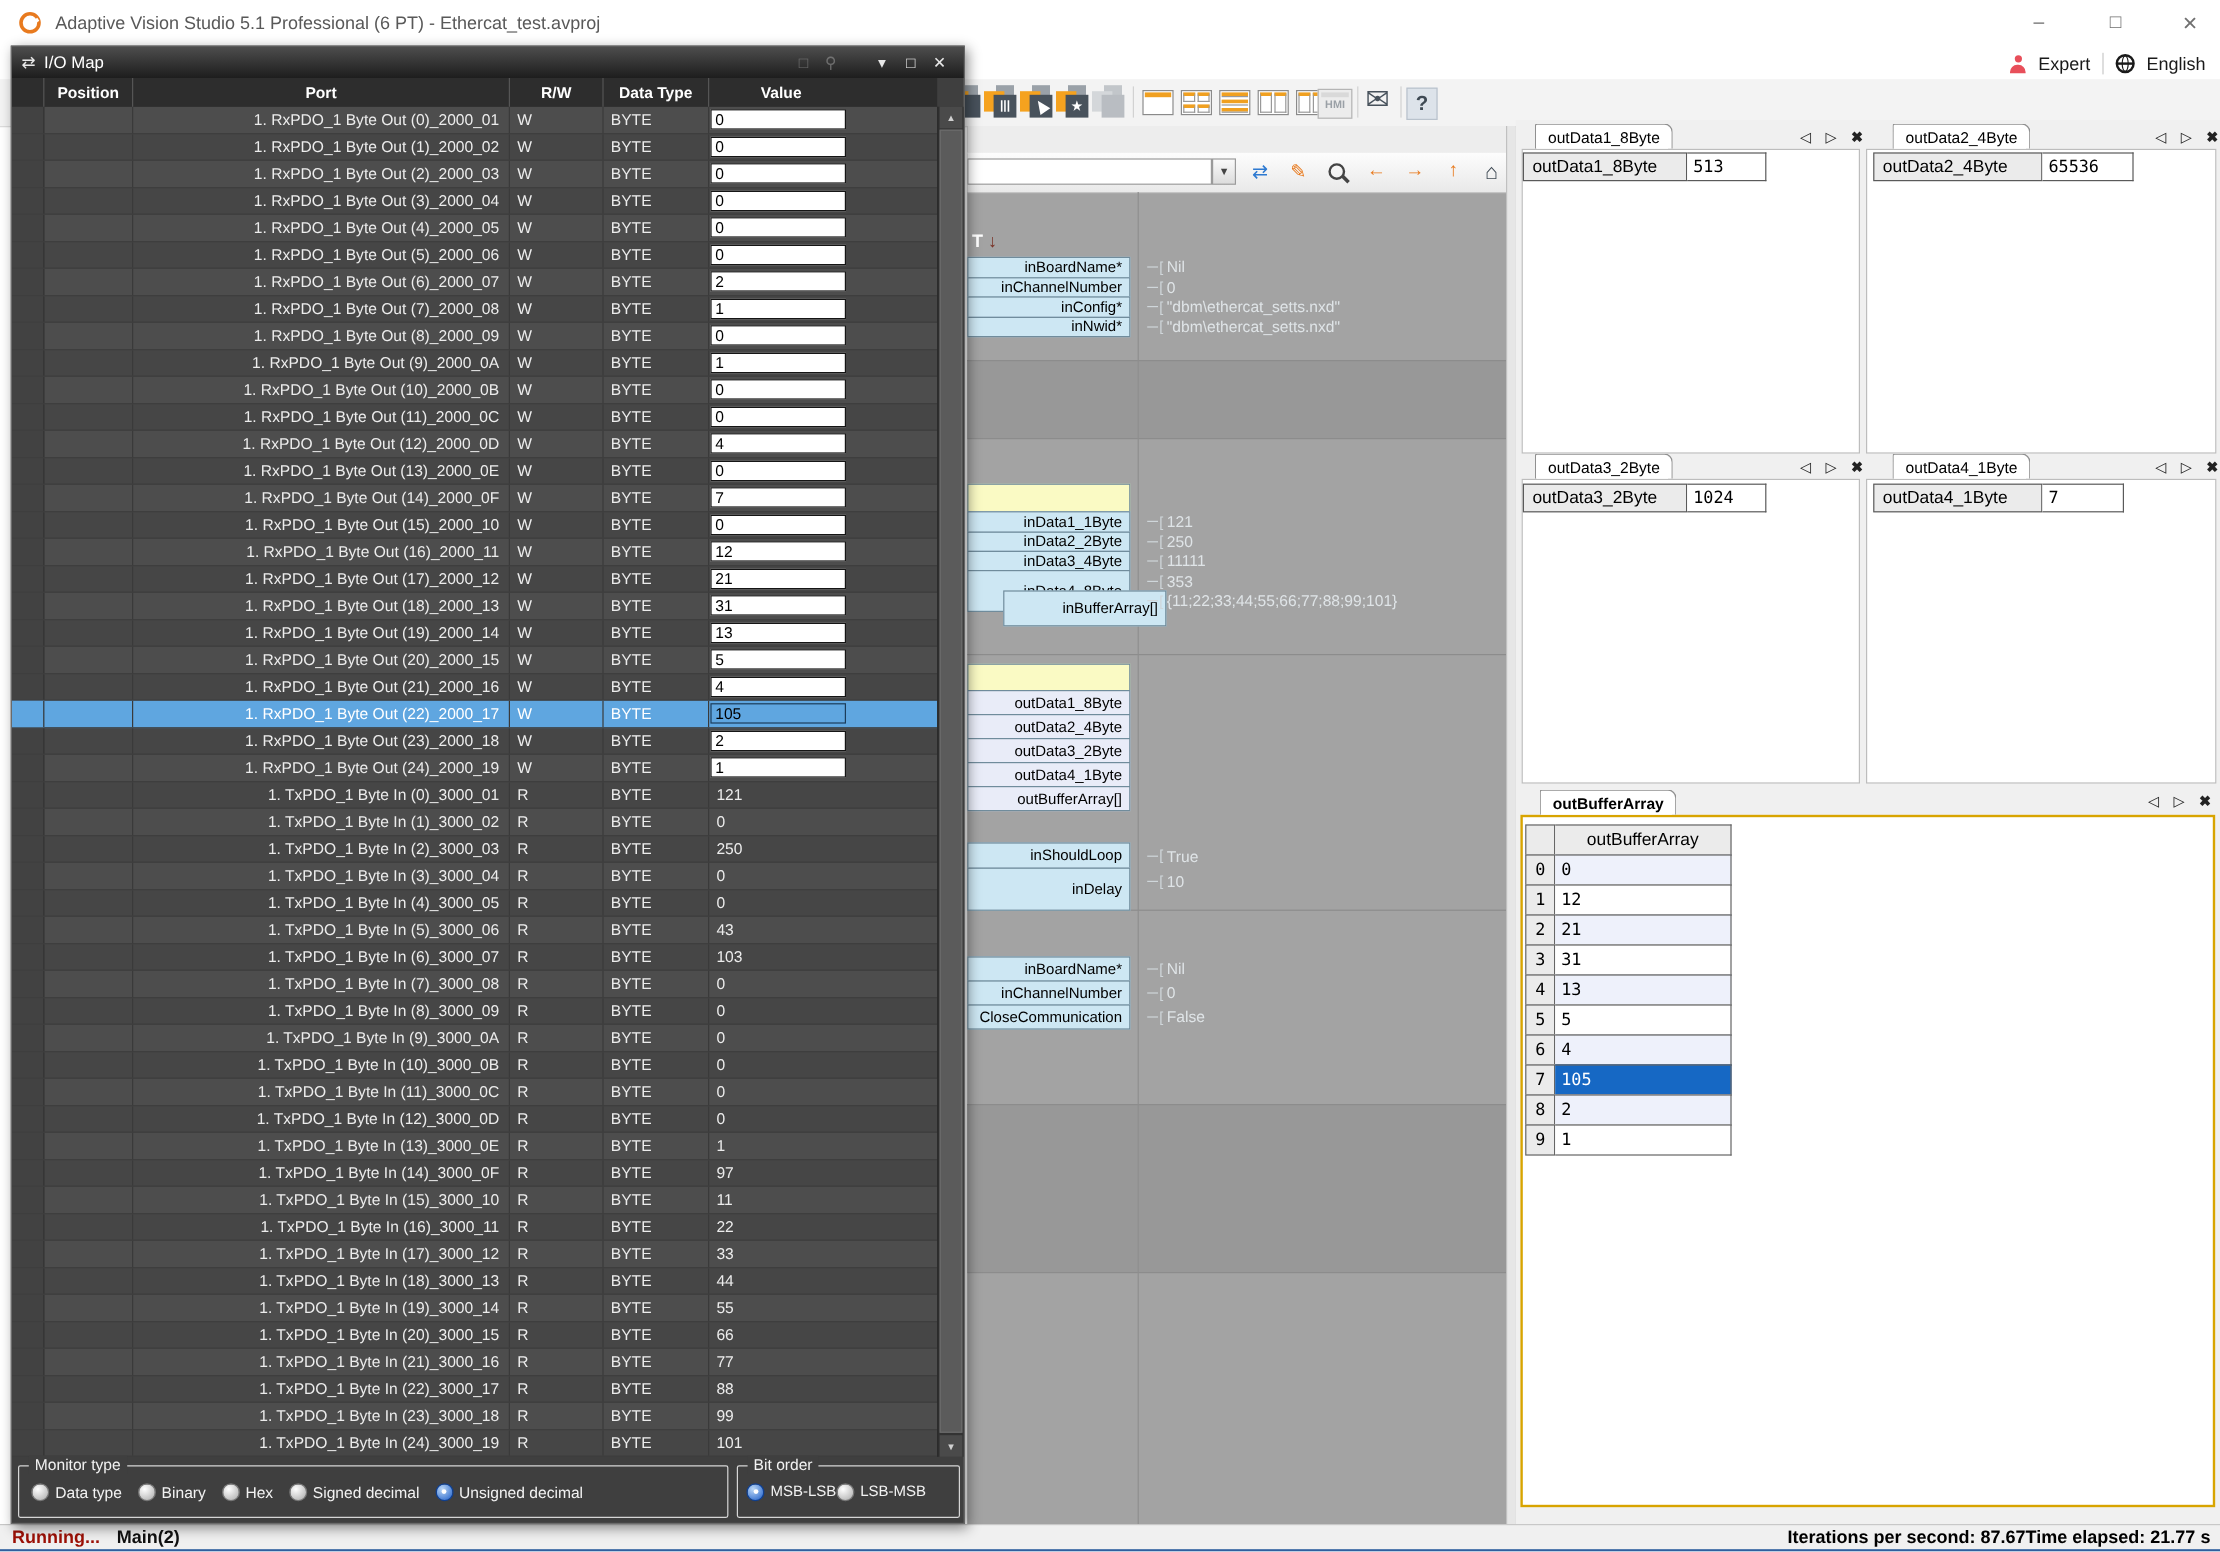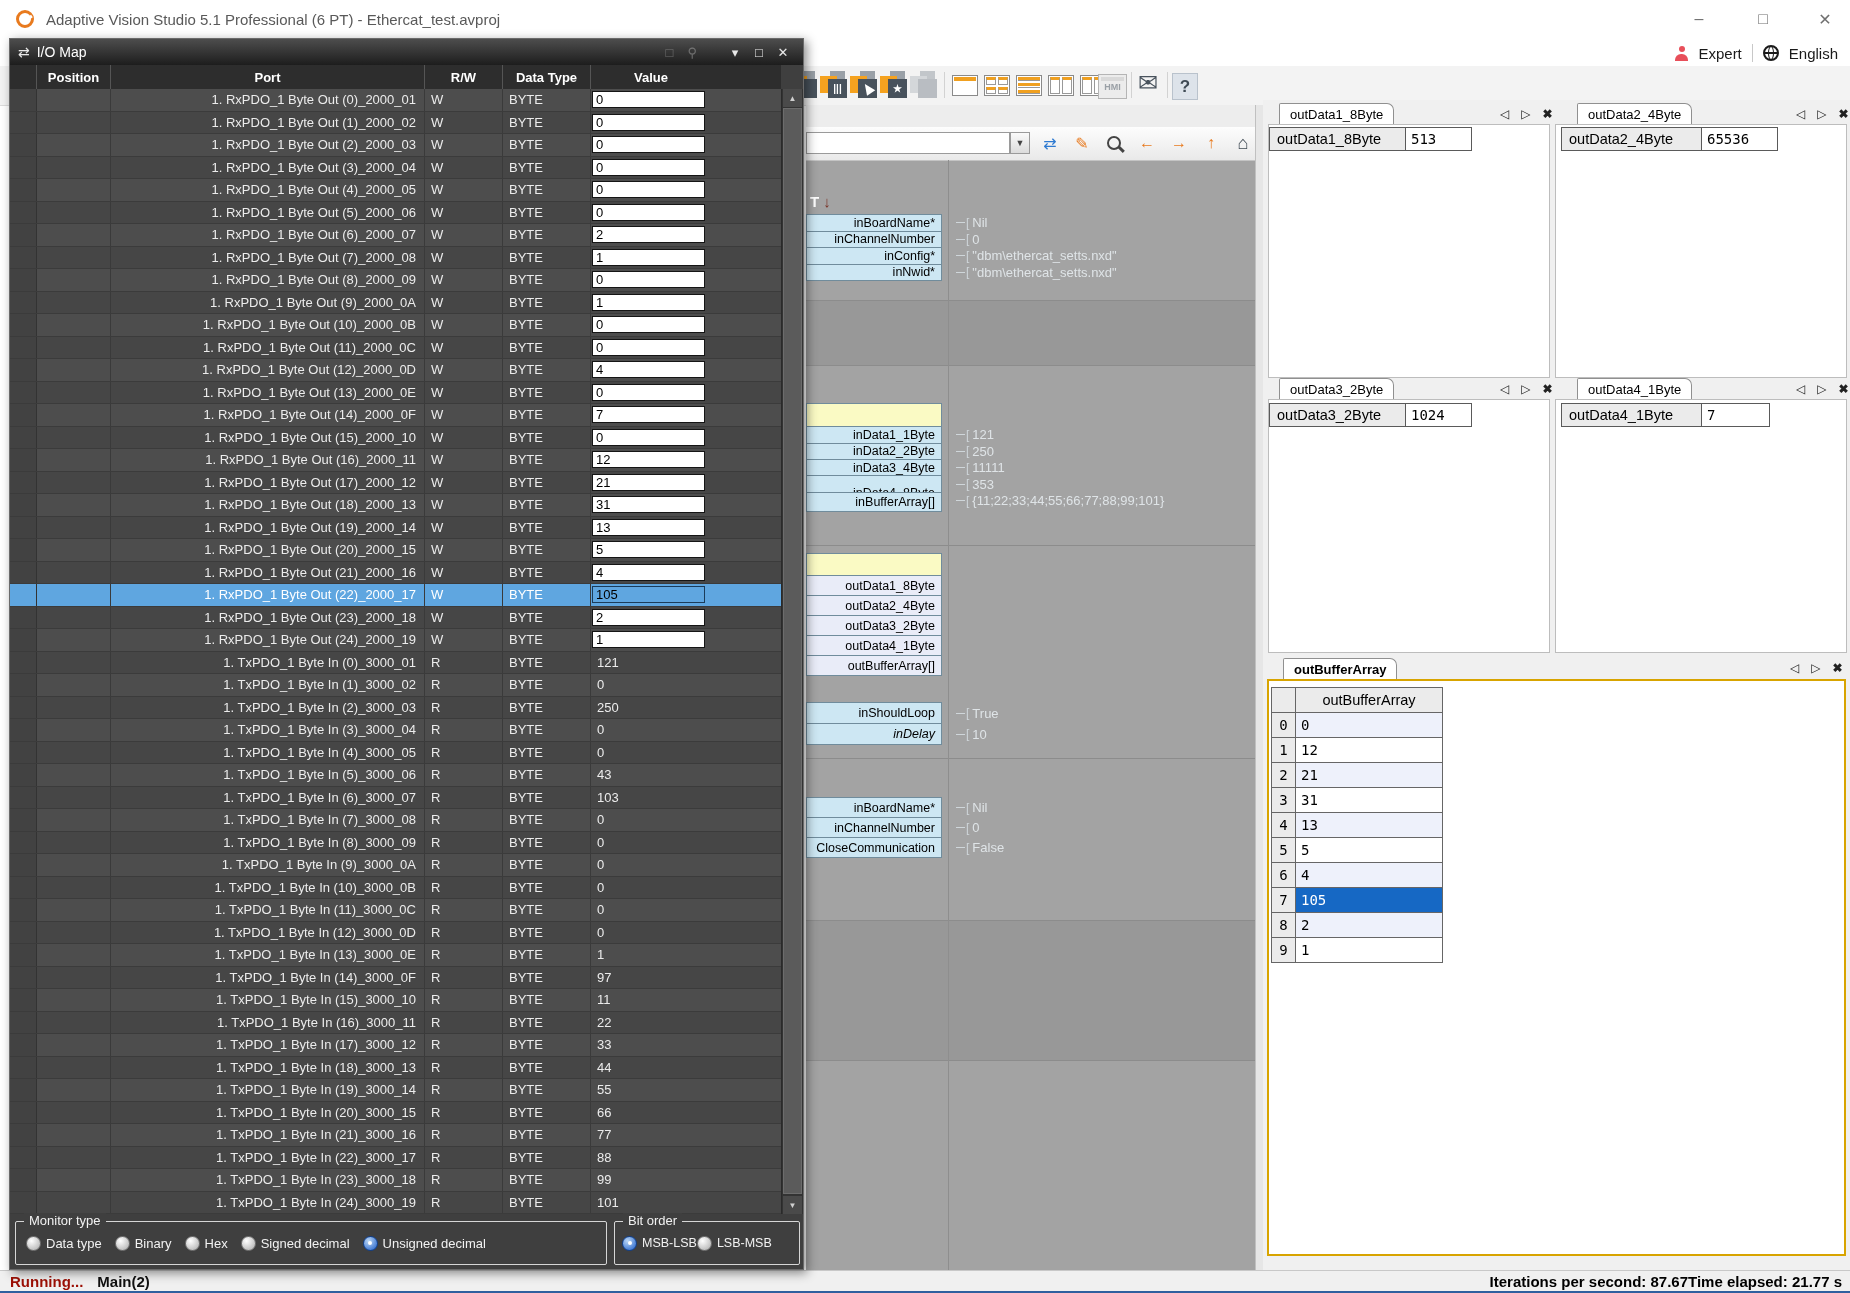--- a/index.html
+++ b/index.html
@@ -297,39 +297,39 @@
         <span class="tick"></span>
         <span class="br">[</span>
         <span>11111</span>
       </div>
       <div class="bcell" style="top: 370px; height: 35px;">inData4_8Byte</div>
       <div class="bval" style="top: 370.5px; height: 17.5px;">
         <span class="tick"></span>
         <span class="br">[</span>
         <span>353</span>
       </div>
-      <div class="bcell" style="top: 387px; height: 20px;">inBufferArray[]</div>
+      <div class="bcell" style="top: 387px; height: 30px; margin-left: 30px;">inBufferArray[]</div>
       <div class="bval" style="top: 387px; height: 17.5px;">
         <span class="tick"></span>
         <span class="br">[</span>
         <span>{11;22;33;44;55;66;77;88;99;101}</span>
       </div>
       <div class="bcell yellow" style="top: 448px; height: 23px;"></div>
       <div class="bcell out" style="top: 470px; height: 21px;">outData1_8Byte</div>
       <div class="bcell out" style="top: 490px; height: 21px;">outData2_4Byte</div>
       <div class="bcell out" style="top: 510px; height: 21px;">outData3_2Byte</div>
       <div class="bcell out" style="top: 530px; height: 21px;">outData4_1Byte</div>
       <div class="bcell out" style="top: 550px; height: 21px;">outBufferArray[]</div>
       <div class="bcell" style="top: 597px; height: 22px;">inShouldLoop</div>
       <div class="bval" style="top: 597px; height: 22px;">
         <span class="tick"></span>
         <span class="br">[</span>
         <span>True</span>
       </div>
-      <div class="bcell" style="top: 618px; height: 22px; font-style: italic;">inDelay</div>
+      <div class="bcell" style="top: 618px; height: 36px;">inDelay</div>
       <div class="bval" style="top: 618px; height: 22px;">
         <span class="tick"></span>
         <span class="br">[</span>
         <span>10</span>
       </div>
       <div class="bcell" style="top: 692px; height: 21px;">inBoardName*</div>
       <div class="bval" style="top: 692px; height: 21px;">
         <span class="tick"></span>
         <span class="br">[</span>
         <span>Nil</span>

